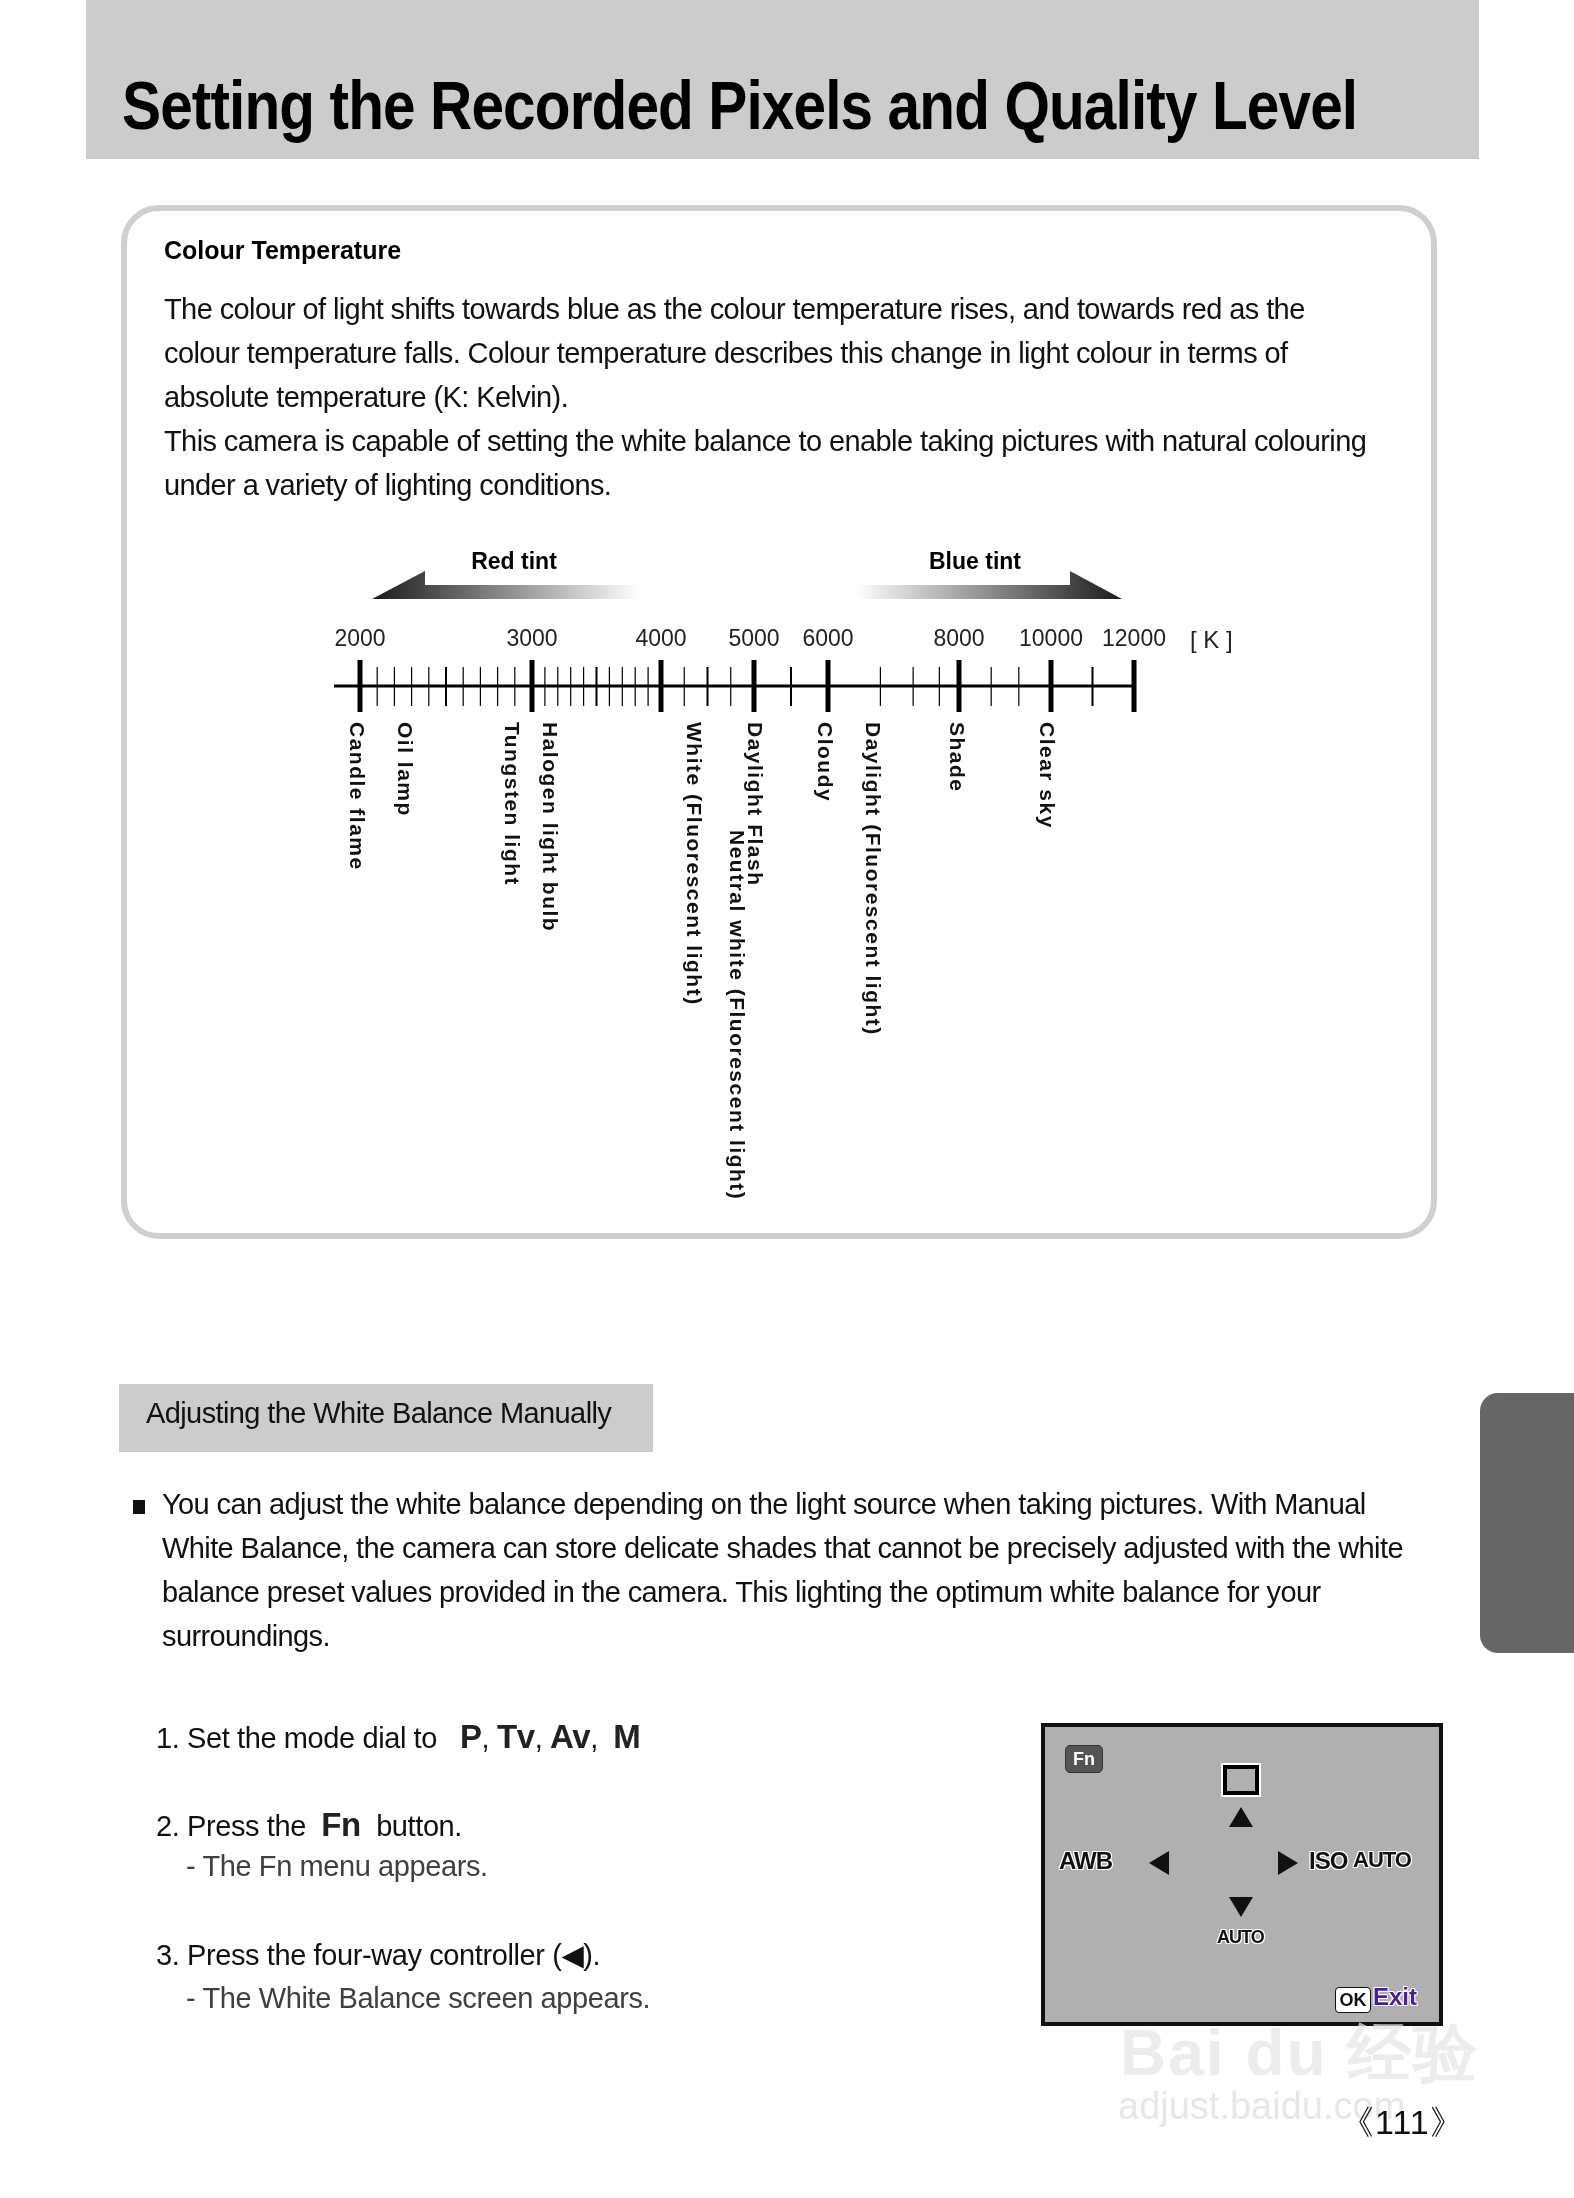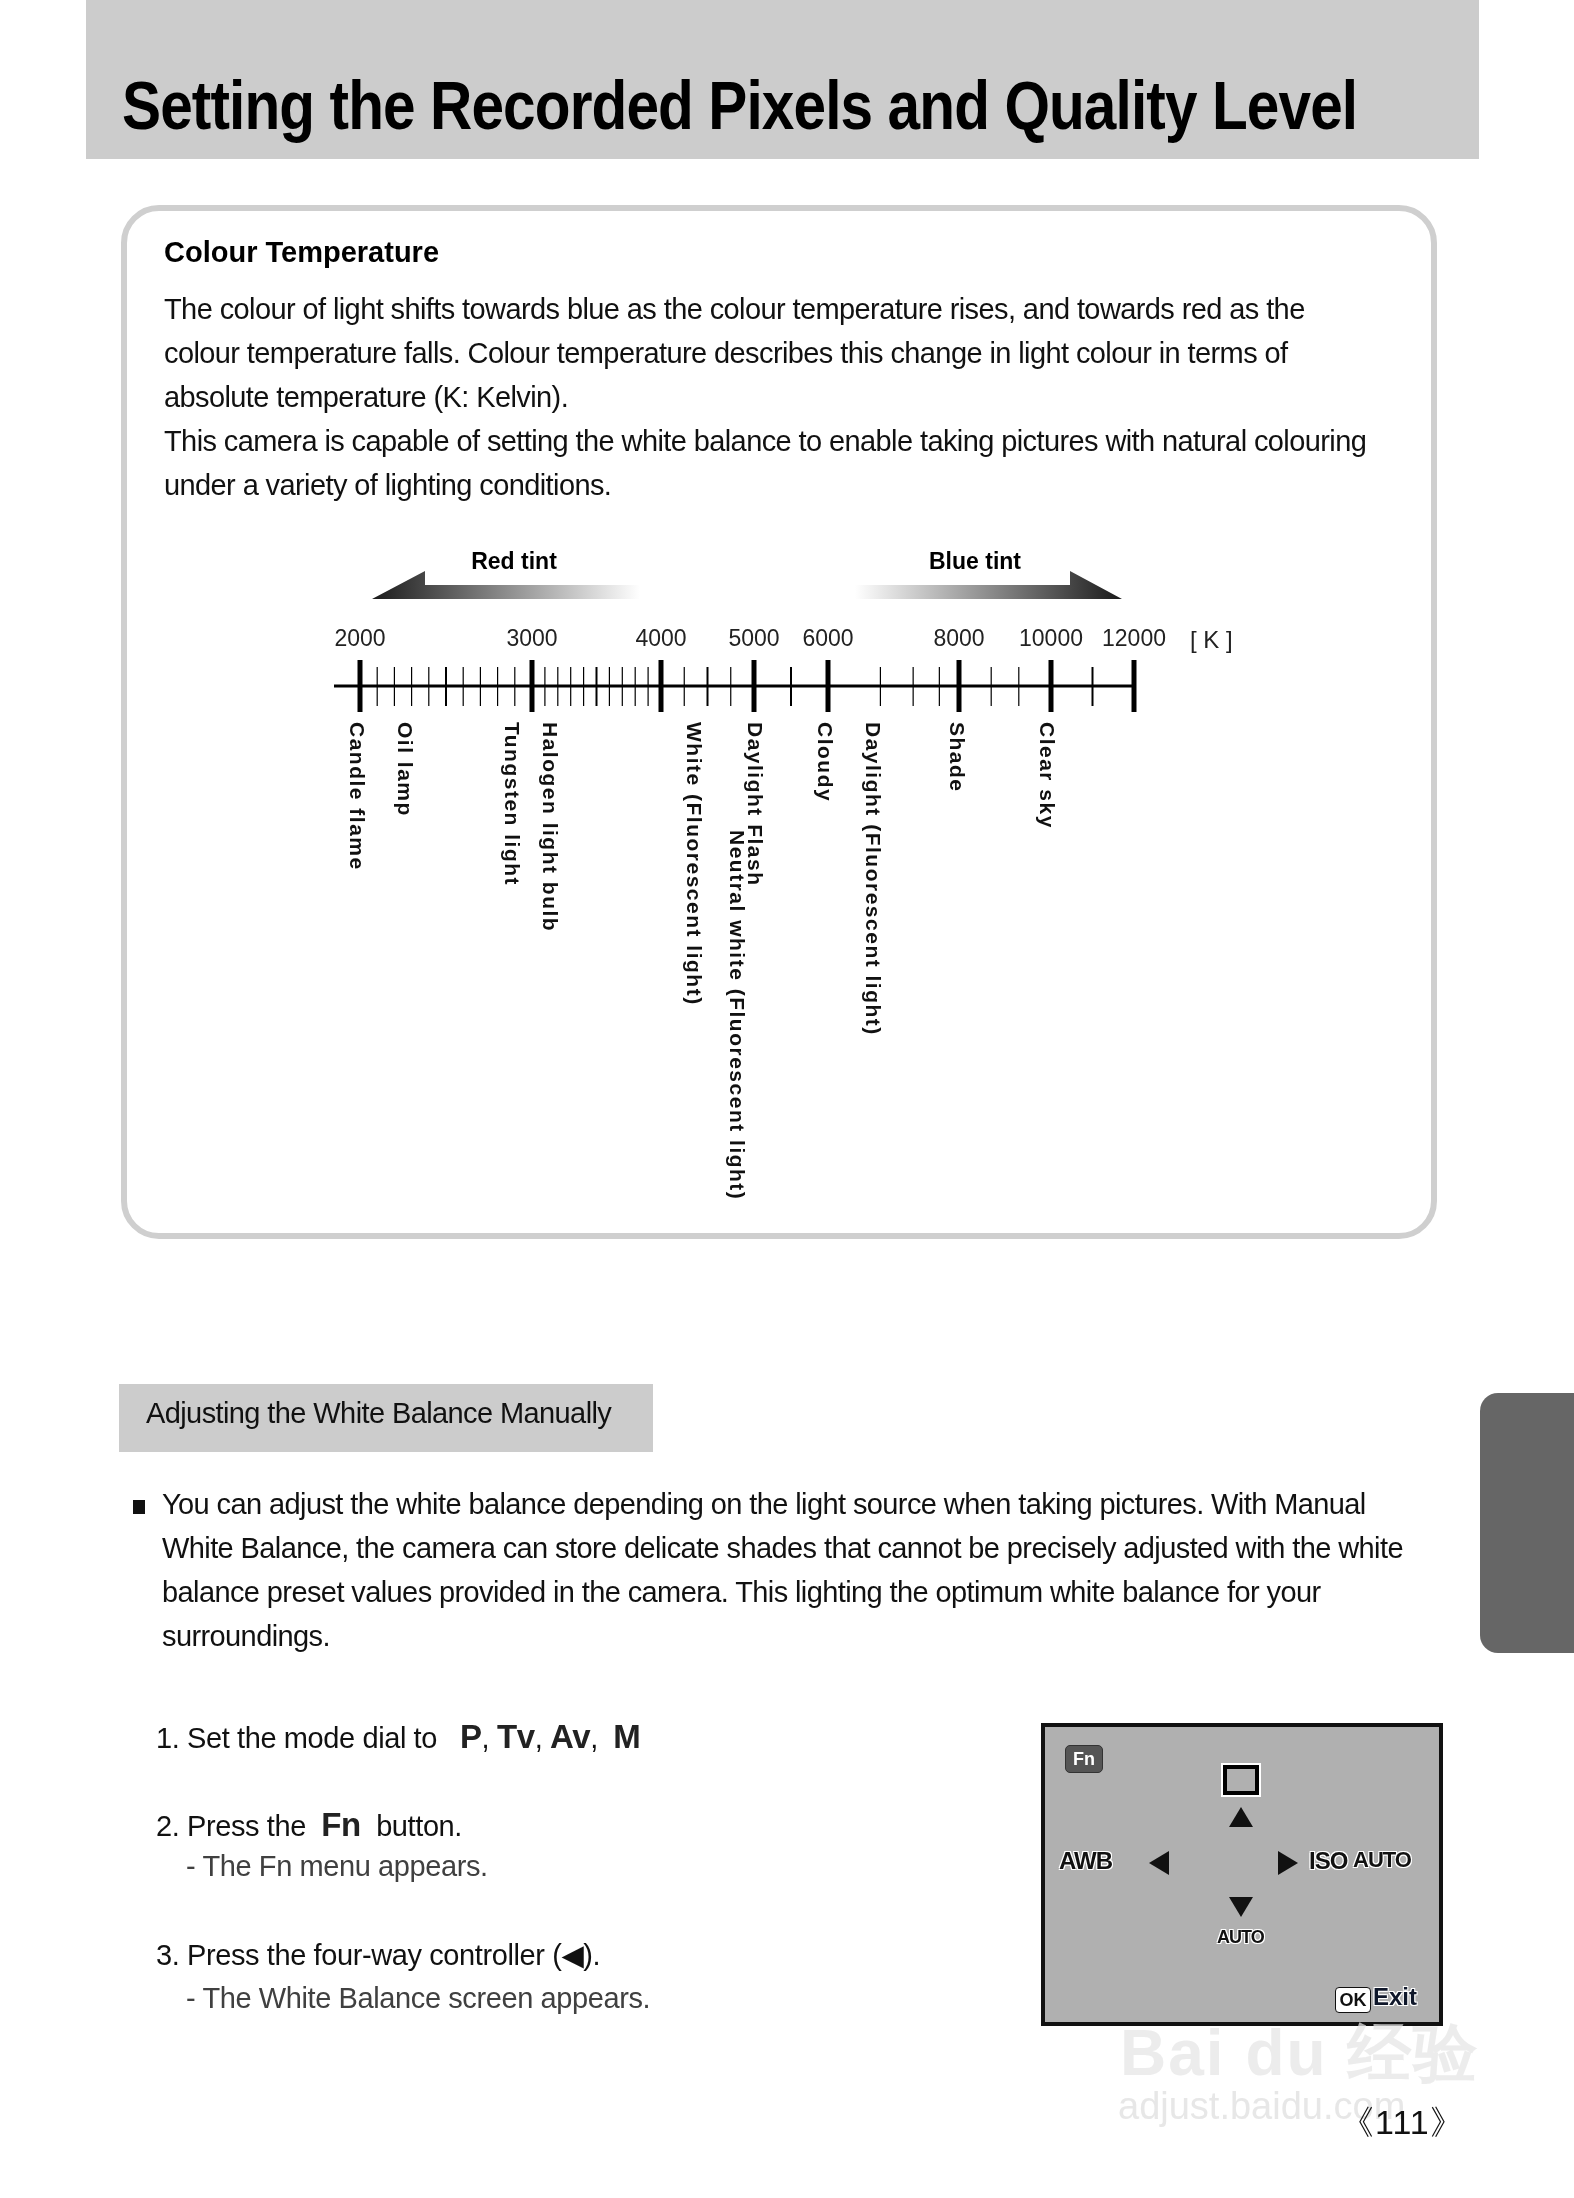--- a/index.html
+++ b/index.html
@@ -4,21 +4,21 @@
 <style>
   html, body { margin:0; padding:0; background:#ffffff; }
   body { width:1574px; height:2198px; position:relative; overflow:hidden;
          font-family:"Liberation Sans", sans-serif; color:#111; }
   .header-bar { position:absolute; left:86px; top:0; width:1393px; height:159px; background:#cccccc; }
   .page-title { position:absolute; left:122px; top:66px; font-size:68px; font-weight:bold;
                 letter-spacing:-1px; transform:scaleX(0.86); transform-origin:left top;
                 white-space:nowrap; color:#000; }
   .info-box { position:absolute; left:121px; top:205px; width:1316px; height:1034px;
               border:6px solid #cfcfcf; border-radius:38px; box-sizing:border-box; }
-  .box-heading { position:absolute; left:164px; top:236px; font-size:29px; font-weight:bold; color:#000; }
+  .box-heading { position:absolute; left:164px; top:236px; font-size:25px; font-weight:bold; color:#000; }
   .box-para { position:absolute; left:164px; font-size:29px; line-height:44px; color:#111;
               letter-spacing:-0.6px; white-space:nowrap; }
   .chart { position:absolute; left:0; top:0; }
   .sec-tab { position:absolute; left:119px; top:1384px; width:534px; height:68px; background:#cccccc; }
   .sec-tab-label { position:absolute; left:146px; top:1397px; font-size:29px; color:#111; letter-spacing:-0.6px; white-space:nowrap; }
   .bullet-sq { position:absolute; left:133px; top:1500px; width:12px; height:14px; background:#111; }
   .bullet-line { position:absolute; left:162px; font-size:29px; color:#111; letter-spacing:-0.6px; white-space:nowrap; }
   .step { position:absolute; left:156px; font-size:29px; color:#111; letter-spacing:-0.4px; white-space:nowrap; }
   .step-sub { position:absolute; left:186px; font-size:29px; color:#404040; letter-spacing:-0.4px; white-space:nowrap; }
   .mode { font-weight:bold; font-size:33px; color:#222; }
@@ -28,21 +28,21 @@
          border:4px solid #111; box-sizing:border-box; }
   .cam .fn { position:absolute; left:20px; top:18px; width:36px; height:26px; background:#555; border-radius:5px;
              color:#fff; font-weight:bold; font-size:18px; text-align:center; line-height:26px; border:1px solid #333; }
   .cam .drive { position:absolute; left:178px; top:38px; width:36px; height:30px; border:4px solid #000;
                 box-sizing:border-box; background:#b0b0b0; outline:2px solid #fff; }
   .cam .tri { position:absolute; width:0; height:0; }
   .cam .lbl { position:absolute; font-weight:bold; color:#111; font-size:24px;
               text-shadow:-1px -1px 0 #fff,1px -1px 0 #fff,-1px 1px 0 #fff,1px 1px 0 #fff; letter-spacing:-1px; }
   .cam .ok { position:absolute; left:290px; top:260px; width:34px; height:24px; border-radius:4px; background:#fff;
              border:1px solid #111; font-weight:bold; font-size:18px; text-align:center; line-height:24px; }
-  .cam .exit { position:absolute; left:328px; top:256px; font-weight:bold; font-size:24px; color:#0f172a;
+  .cam .exit { position:absolute; left:328px; top:256px; font-weight:bold; font-size:24px; color:#4c1d95;
                text-shadow:-1px -1px 0 #fff,1px -1px 0 #fff,-1px 1px 0 #fff,1px 1px 0 #fff; }
   .page-num { position:absolute; left:1340px; top:2100px; font-size:34px; color:#111; letter-spacing:1px; }
   .watermark { position:absolute; left:1120px; top:2010px; font-size:64px; font-weight:bold; color:rgba(230,230,230,0.75);
                letter-spacing:2px; }
   .watermark2 { position:absolute; left:1118px; top:2085px; font-size:38px; color:rgba(225,225,225,0.8); }
 </style>
 </head>
 <body>
 
 <div class="header-bar"></div>

